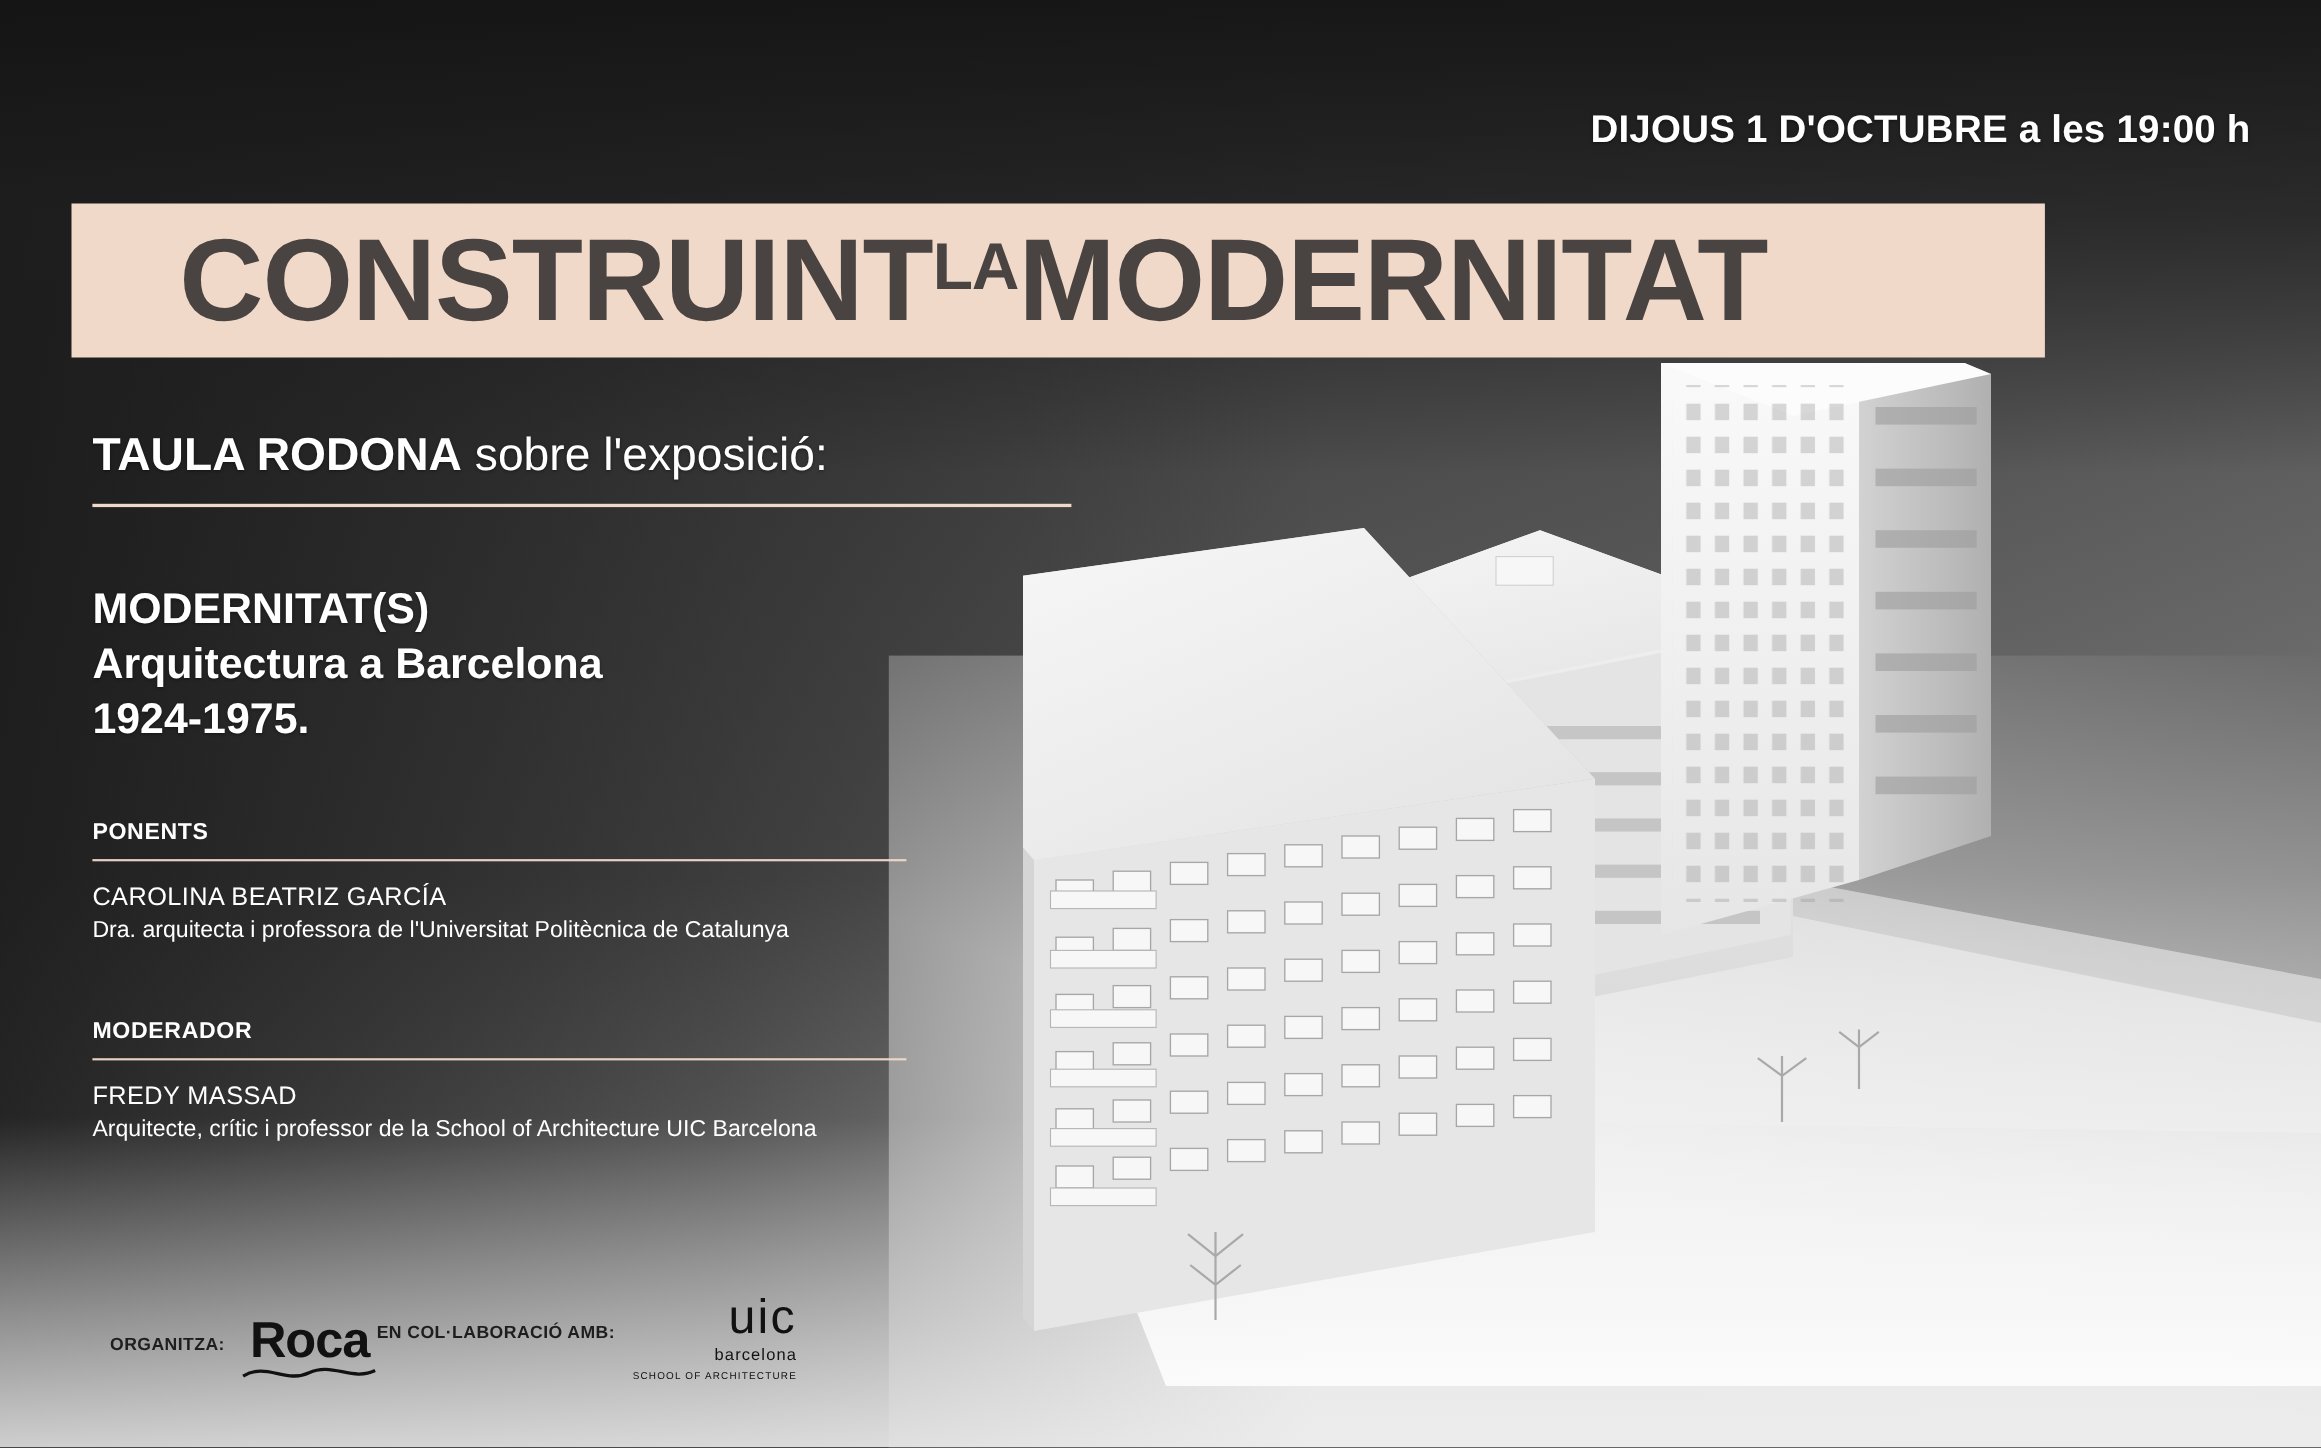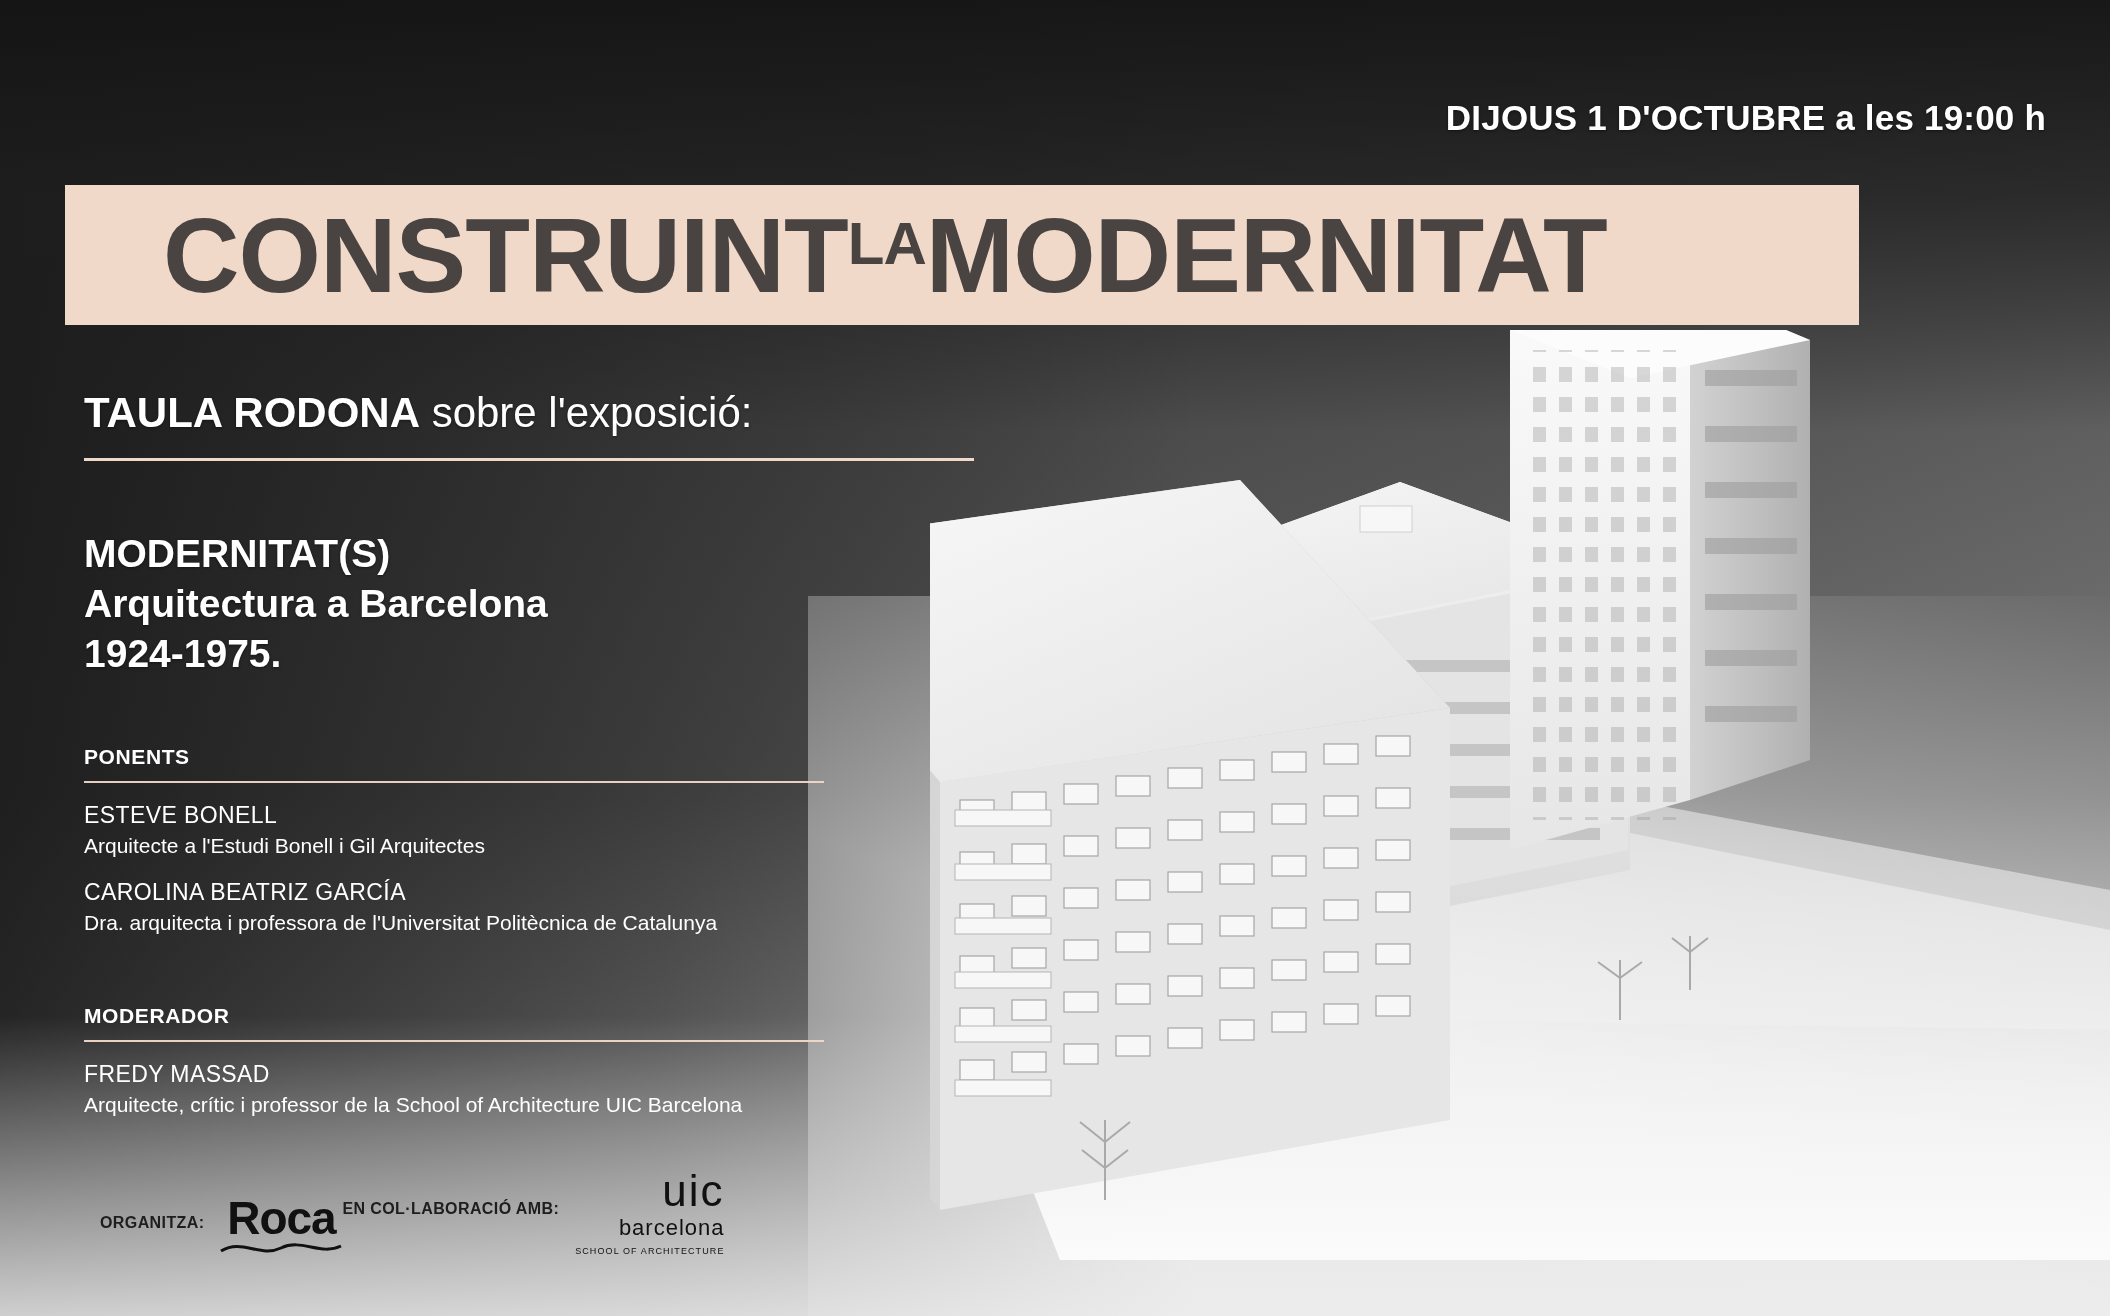--- a/index.html
+++ b/index.html
@@ -206,21 +206,21 @@
     align-items: flex-end;
     line-height: 1;
   }
   .uic-word {
     font-size: 44px;
     color: #111;
     letter-spacing: 2px;
     font-weight: normal;
   }
   .uic-sub {
-    font-size: 22px;
+    font-size: 15px;
     color: #111;
     letter-spacing: 1px;
     margin-top: 4px;
   }
   .uic-tiny {
     font-size: 9px;
     color: #111;
     letter-spacing: 1.1px;
     margin-top: 8px;
   }
@@ -418,24 +418,20 @@
     <div class="expo">
       <div>MODERNITAT(S)</div>
       <div>Arquitectura a Barcelona</div>
       <div>1924-1975.</div>
     </div>
 
     <div class="section-label">PONENTS</div>
     <div class="rule-thin"></div>
 
     <div class="person">
-      <div class="name">ESTEVE BONELL</div>
-      <div class="role">Arquitecte a l'Estudi Bonell i Gil Arquitectes</div>
-    </div>
-    <div class="person">
       <div class="name">CAROLINA BEATRIZ GARCÍA</div>
       <div class="role">Dra. arquitecta i professora de l'Universitat Politècnica de Catalunya</div>
     </div>
 
     <div class="section-label">MODERADOR</div>
     <div class="rule-thin"></div>
 
     <div class="person">
       <div class="name">FREDY MASSAD</div>
       <div class="role">Arquitecte, crític i professor de la School of Architecture UIC Barcelona</div>

